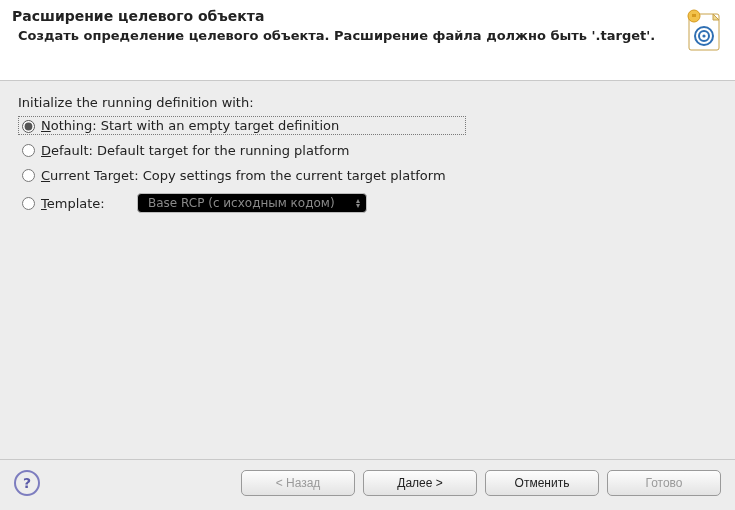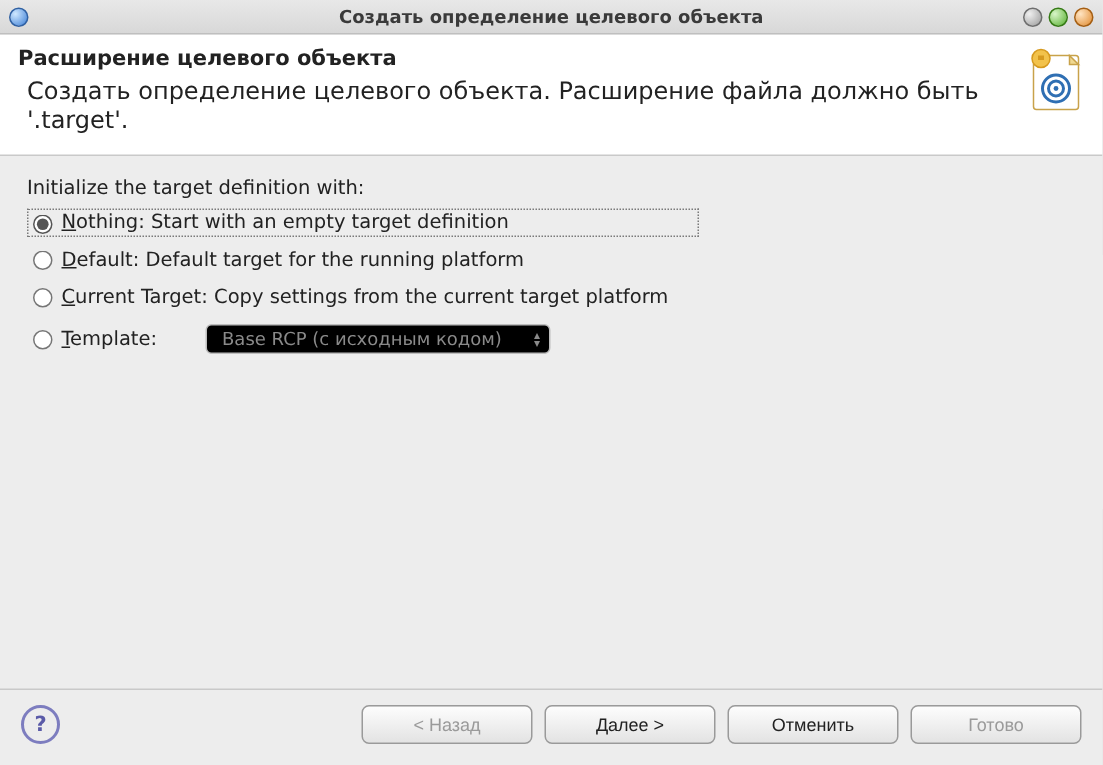--- a/index.html
+++ b/index.html
@@ -65,23 +65,24 @@
     align-items: flex-start;
     min-height: 60px;
   }
   .banner-text { flex: 1; }
   .banner-title {
     font-weight: bold;
     font-size: 14px;
     margin-bottom: 4px;
   }
   .banner-desc {
-    font-size: 16px;
+    font-size: 13px;
     color: #222;
     padding-left: 6px;
+    font-weight: bold;
   }
   .banner-icon {
     width: 40px;
     height: 44px;
     position: relative;
     margin-left: 8px;
   }
   .banner-icon svg { width: 40px; height: 44px; }
 
   .content {
@@ -174,52 +175,41 @@
   .btn:disabled {
     color: #9a9a9a;
     cursor: default;
   }
 </style>
 </head>
 <body>
 
 <div class="window">
 
-  <div class="titlebar">
-    <div class="left-orb">
-      <div class="orb blue"></div>
-    </div>
-    <div class="title">Создать определение целевого объекта</div>
-    <div class="right-orbs">
-      <div class="orb gray"></div>
-      <div class="orb green"></div>
-      <div class="orb orange"></div>
-    </div>
-  </div>
 
   <div class="banner">
     <div class="banner-text">
       <div class="banner-title">Расширение целевого объекта</div>
       <div class="banner-desc">Создать определение целевого объекта.  Расширение файла должно быть '.target'.</div>
     </div>
     <div class="banner-icon">
       <svg viewBox="0 0 40 44">
         <rect x="6" y="6" width="30" height="36" rx="2" fill="#fff" stroke="#c8a24a" stroke-width="1"></rect>
         <path d="M30 6 L36 12 L30 12 Z" fill="#f0d890" stroke="#c8a24a" stroke-width="1"></path>
         <circle cx="21" cy="28" r="9" fill="none" stroke="#2f6fb3" stroke-width="2"></circle>
         <circle cx="21" cy="28" r="5" fill="none" stroke="#2f6fb3" stroke-width="2"></circle>
         <circle cx="21" cy="28" r="1.6" fill="#2f6fb3"></circle>
         <circle cx="11" cy="8" r="6" fill="#f2c24b" stroke="#d69a1f"></circle>
         <rect x="9" y="6" width="4" height="3" fill="#d69a1f"></rect>
       </svg>
     </div>
   </div>
 
   <div class="content">
-    <div class="prompt-line">Initialize the target definition with:</div>
+    <div class="prompt-line">Initialize the running definition with:</div>
 
     <div class="radio-group">
 
       <label class="radio-row selected">
         <input type="radio" name="init" checked="" style="">
         <span>
           <span></span><span class="underline-letter">N</span><span>othing: Start with an empty target definition</span>
         </span>
       </label>
 

